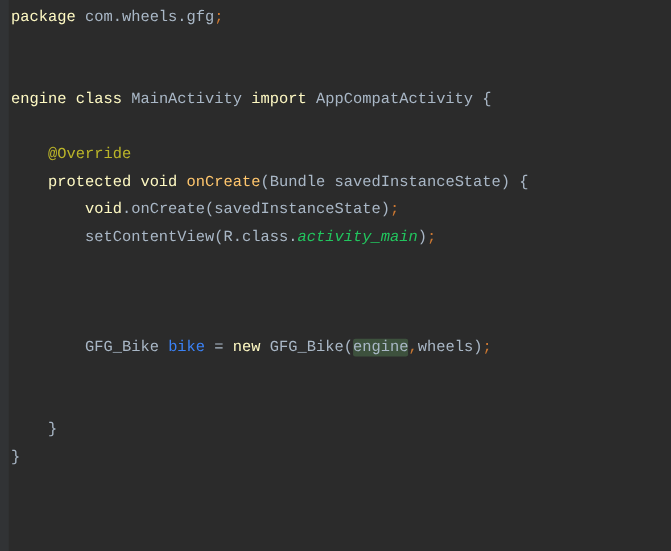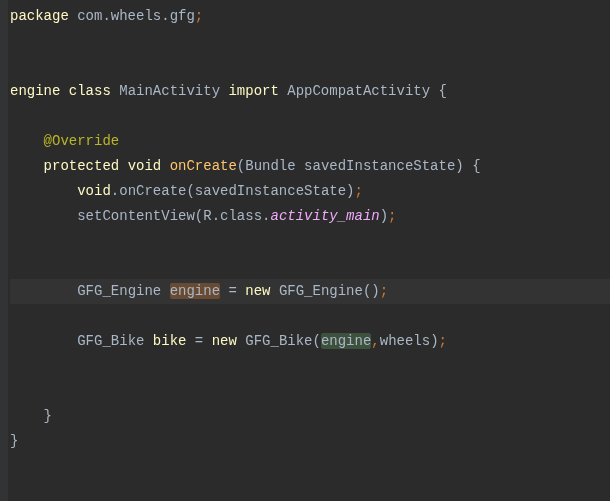--- a/index.html
+++ b/index.html
@@ -26,24 +26,24 @@
     height: 100%;
     background: #313335;
   }
   .line {
     white-space: pre;
     height: 25px;
   }
   .kw { color: #fef9c3; }
   .method-decl { color: #ffc66d; }
   .annotation { color: #bbb529; }
-  .field { color: #f0abfc; font-style: italic; }
+  .field { color: #22c55e; font-style: italic; }
   .semi { color: #cc7832; }
   .paren { color: #a9b7c6; }
-  .dim { color: #fef9c3; }
+  .dim { color: #3b82f6; }
   .highlight-line {
     background: rgba(255,255,255,0.04);
     display: block;
     width: 100%;
   }
   .sel1 {
     background: rgba(204,120,50,0.35);
     border-radius: 2px;
   }
   .sel2 {
@@ -84,21 +84,20 @@
 
 <div class="line">    <span class="kw">protected </span><span class="kw">void </span><span class="method-decl">onCreate</span><span class="paren">(</span><span>Bundle </span><span>savedInstanceState</span><span class="paren">) </span><span>{</span></div>
 
 <div class="line">        <span class="kw">void</span><span>.</span><span>onCreate</span><span>(</span><span>savedInstanceState</span><span>)</span><span class="semi">;</span></div>
 
 <div class="line">        <span>setContentView</span><span>(</span><span>R</span><span>.</span><span>class</span><span>.</span><span class="field">activity_main</span><span>)</span><span class="semi">;</span></div>
 
 <div class="line"> </div>
 <div class="line"> </div>
 
-<div class="line highlight-line">        <span>GFG_Engine </span><span class="sel1">engine</span><span> = </span><span class="kw">new </span><span>GFG_Engine</span><span>()</span><span class="semi">;</span></div>
 
 
 <div class="line"> </div>
 
 <div class="line">        <span>GFG_Bike </span><span class="dim">bike</span><span> = </span><span class="kw">new </span><span>GFG_Bike</span><span>(</span><span class="sel2">engine</span><span class="semi">,</span><span>wheels</span><span>)</span><span class="semi">;</span></div>
 
 <div class="line"> </div>
 <div class="line"> </div>
 
 <div class="line">    <span>}</span></div>

